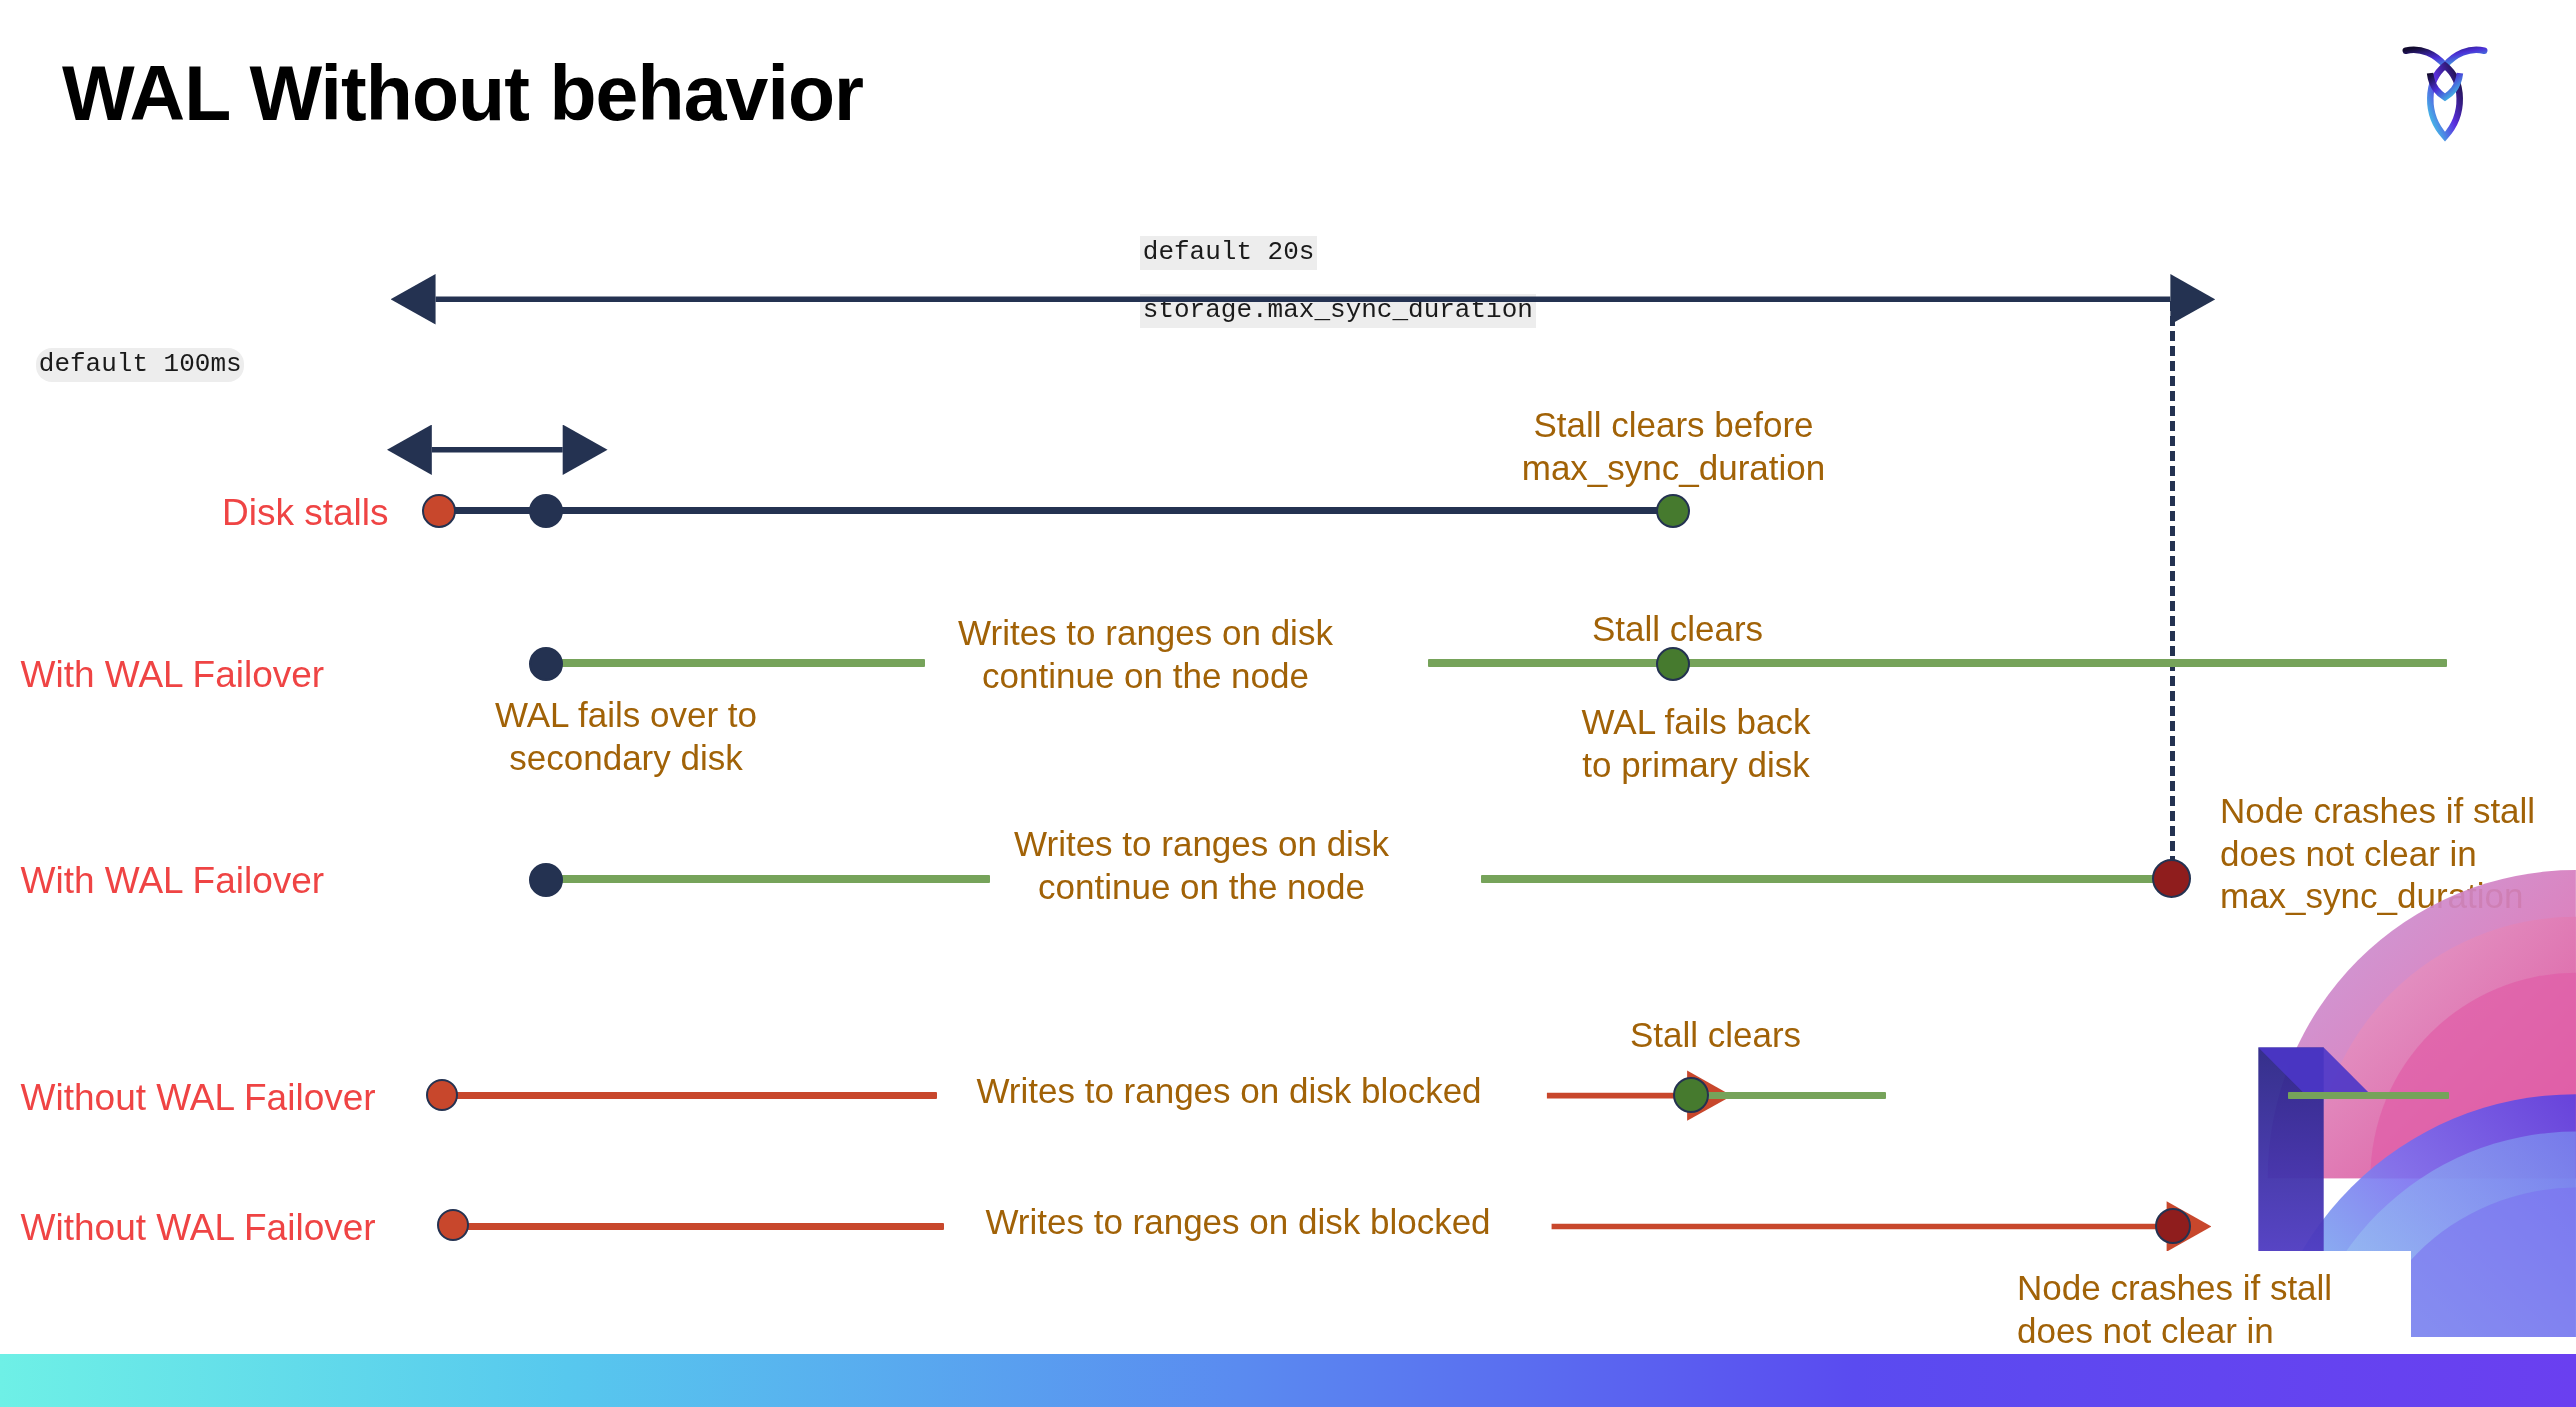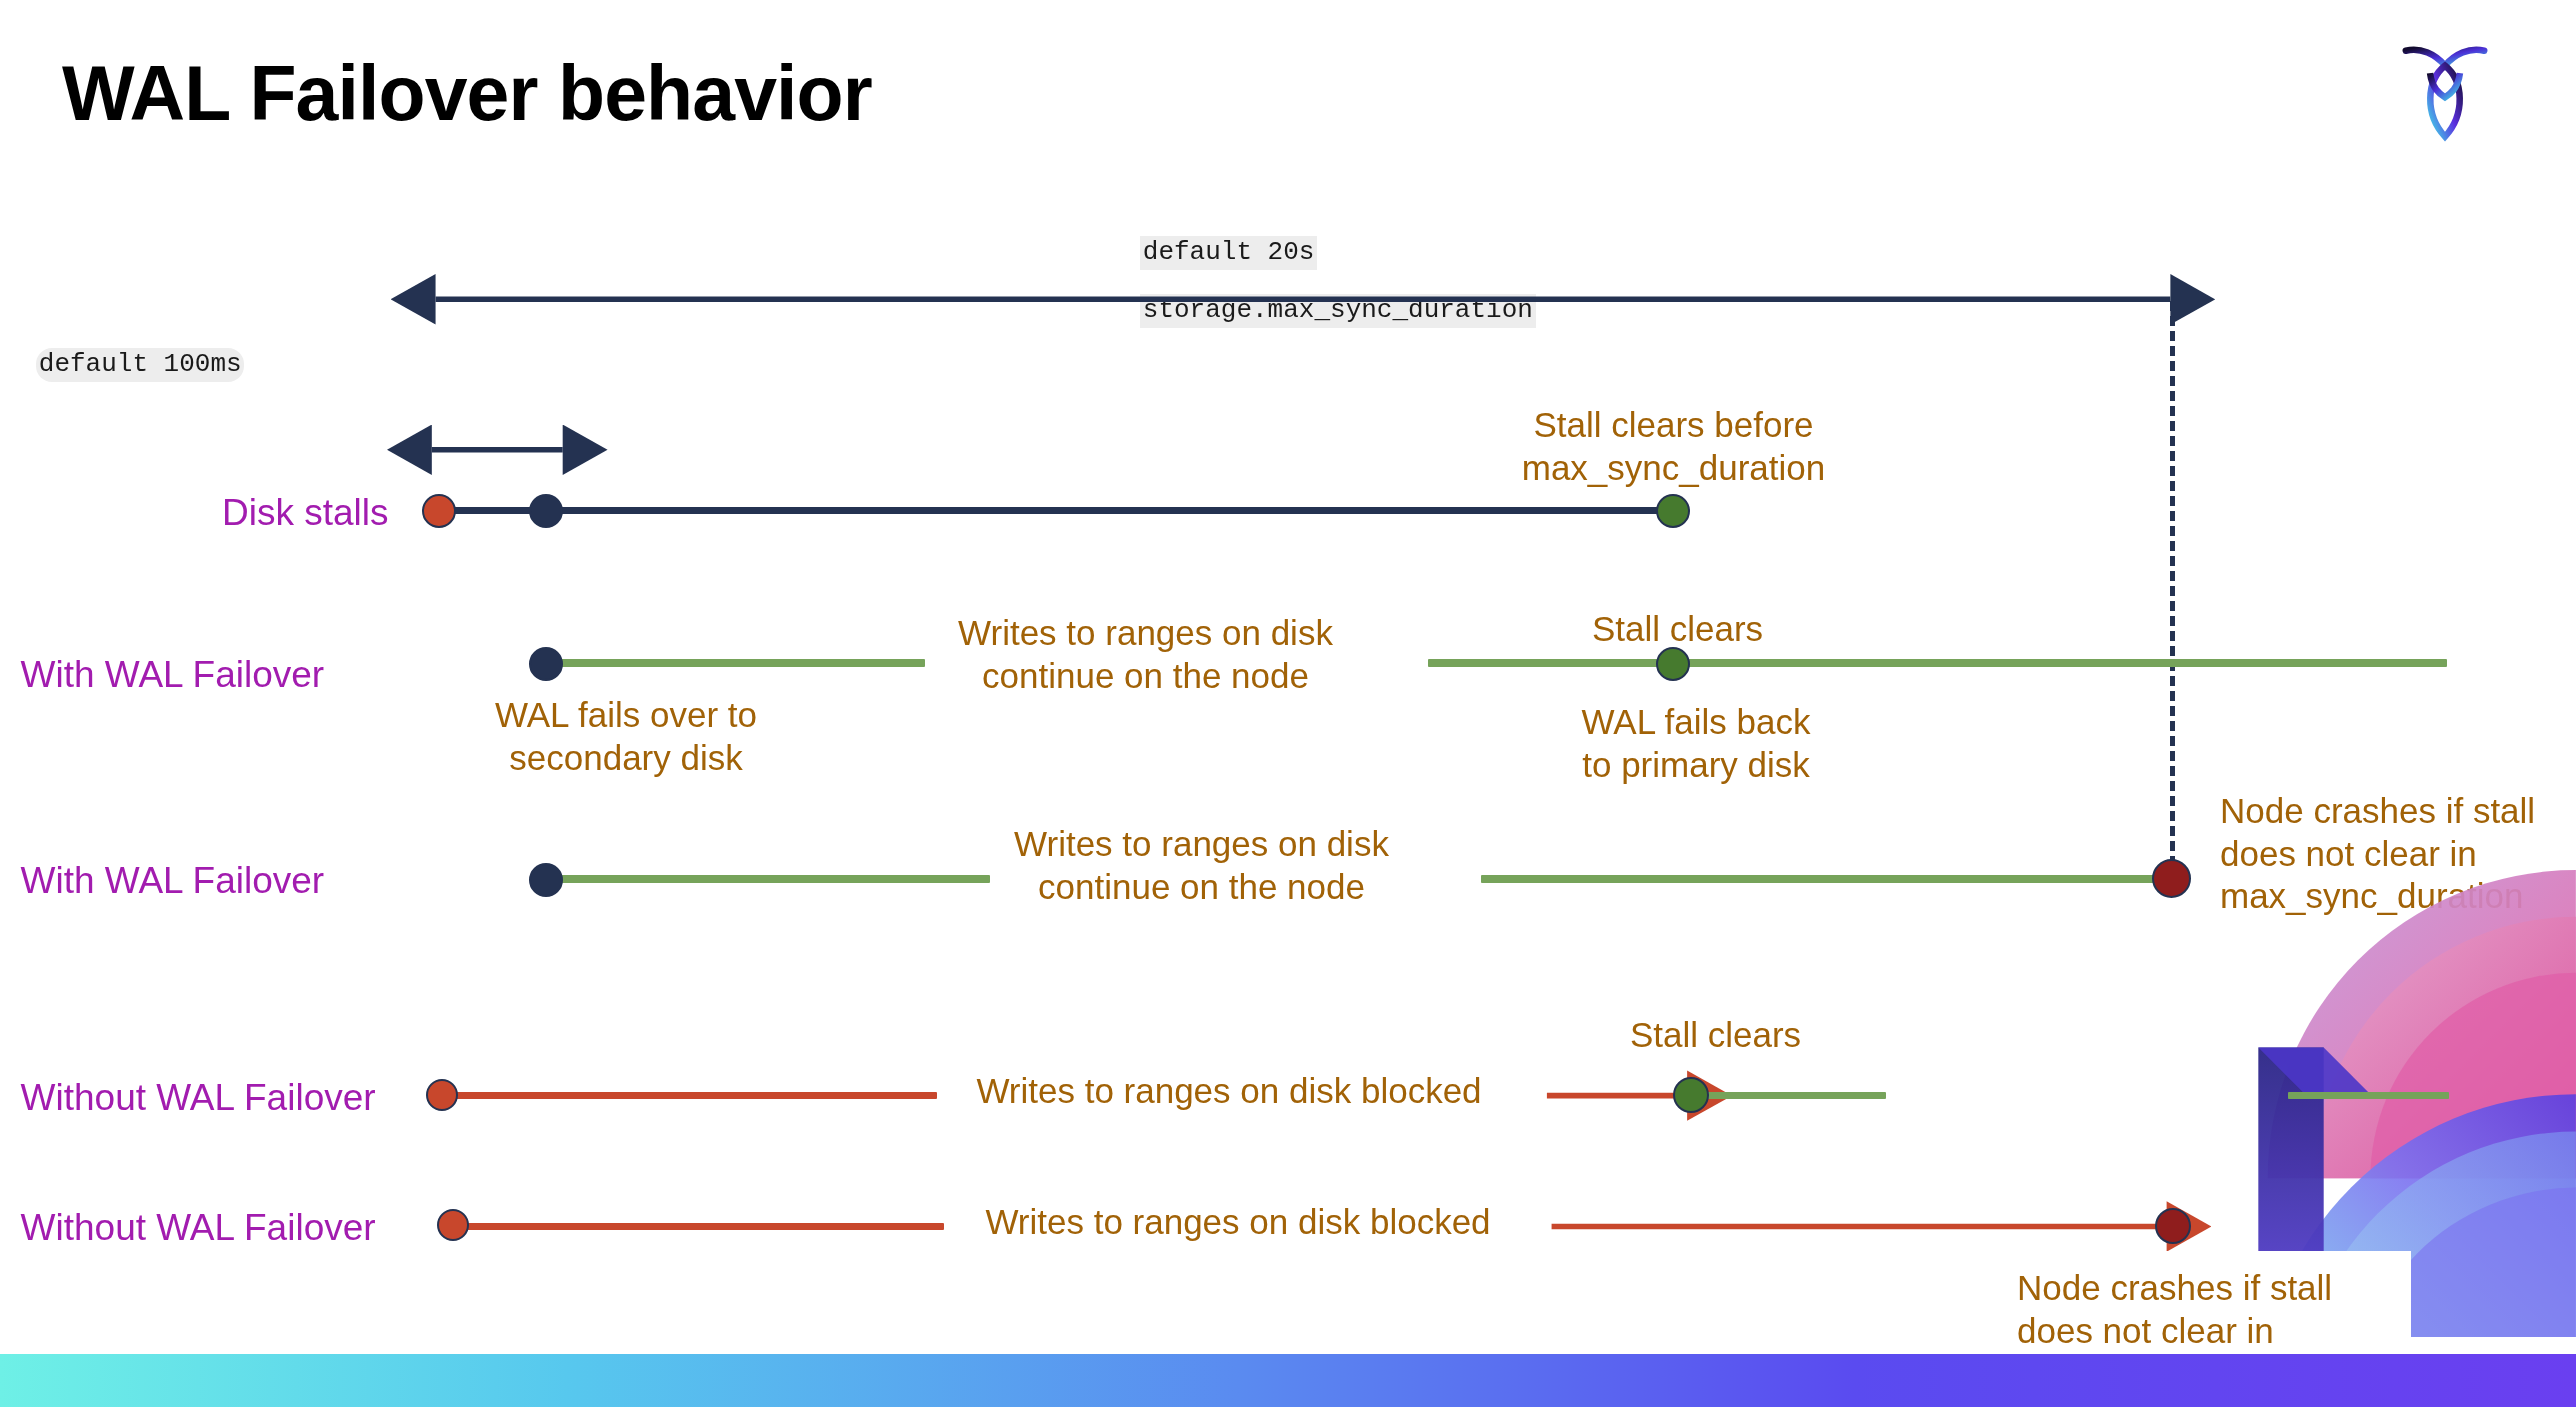--- a/index.html
+++ b/index.html
@@ -39,21 +39,21 @@
     font-size:35px;color:#a16207;
     line-height:1.22;
     white-space:pre-line;
   }
   .lbl.ctr{text-align:center;}
   .lbl.lft{text-align:left;}
 
   
   .rowlbl{
     position:absolute;
-    font-size:37px;color:#a21caf;
+    font-size:37px;color:#ef4444;
     white-space:nowrap;
   }
 
   
   .seg{position:absolute;border-radius:0.9px;}
   .seg.navy{background:#243251;}
   .seg.green{background:#76a35a;}
   .seg.red{background:#c8472c;}
 
   
@@ -90,21 +90,21 @@
   .callout{
     position:absolute;
     background:#ffffff;
   }
 </style>
 </head>
 <body>
 
 <div class="slide">
 
-  <div class="title">WAL Failover behavior</div>
+  <div class="title">WAL Without behavior</div>
 
   <div class="logo">
     <svg viewBox="0 0 120 130" width="112" height="122">
       <defs>
         <linearGradient id="lg1" x1="0" y1="0" x2="1" y2="1">
           <stop offset="0%" stop-color="#120a2e"></stop>
           <stop offset="45%" stop-color="#4b2fd6"></stop>
           <stop offset="100%" stop-color="#3fe0e8"></stop>
         </linearGradient>
         <linearGradient id="lg2" x1="1" y1="0" x2="0" y2="1">

